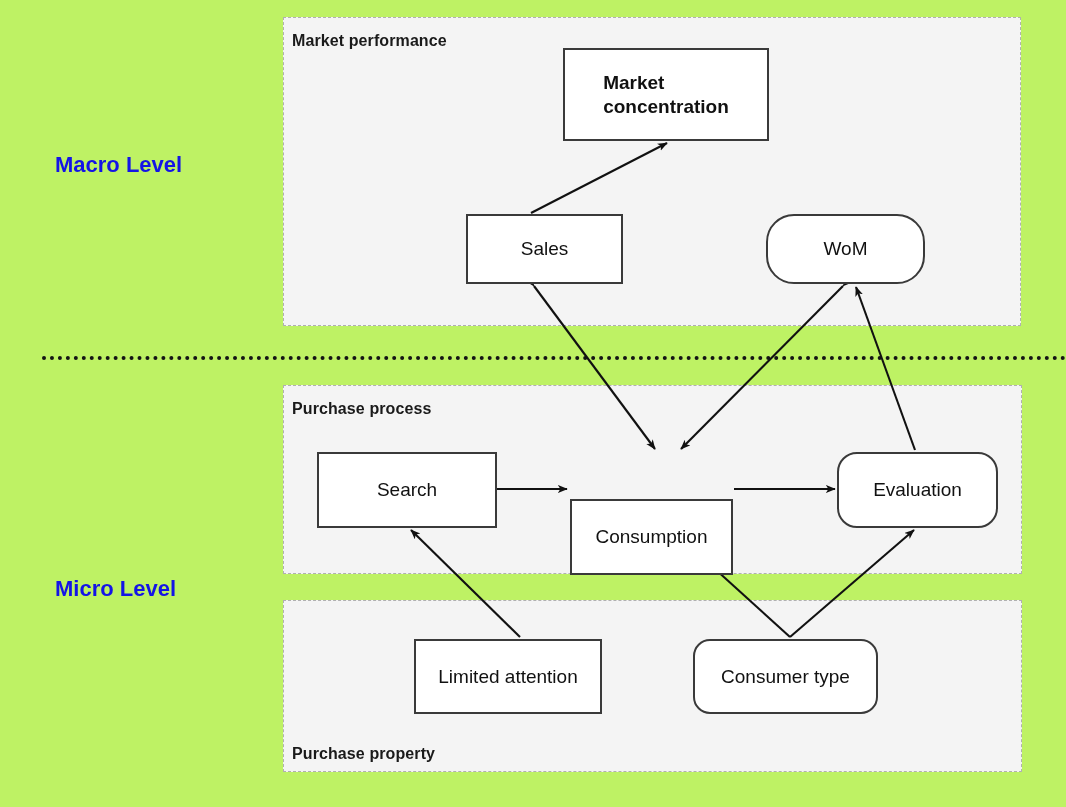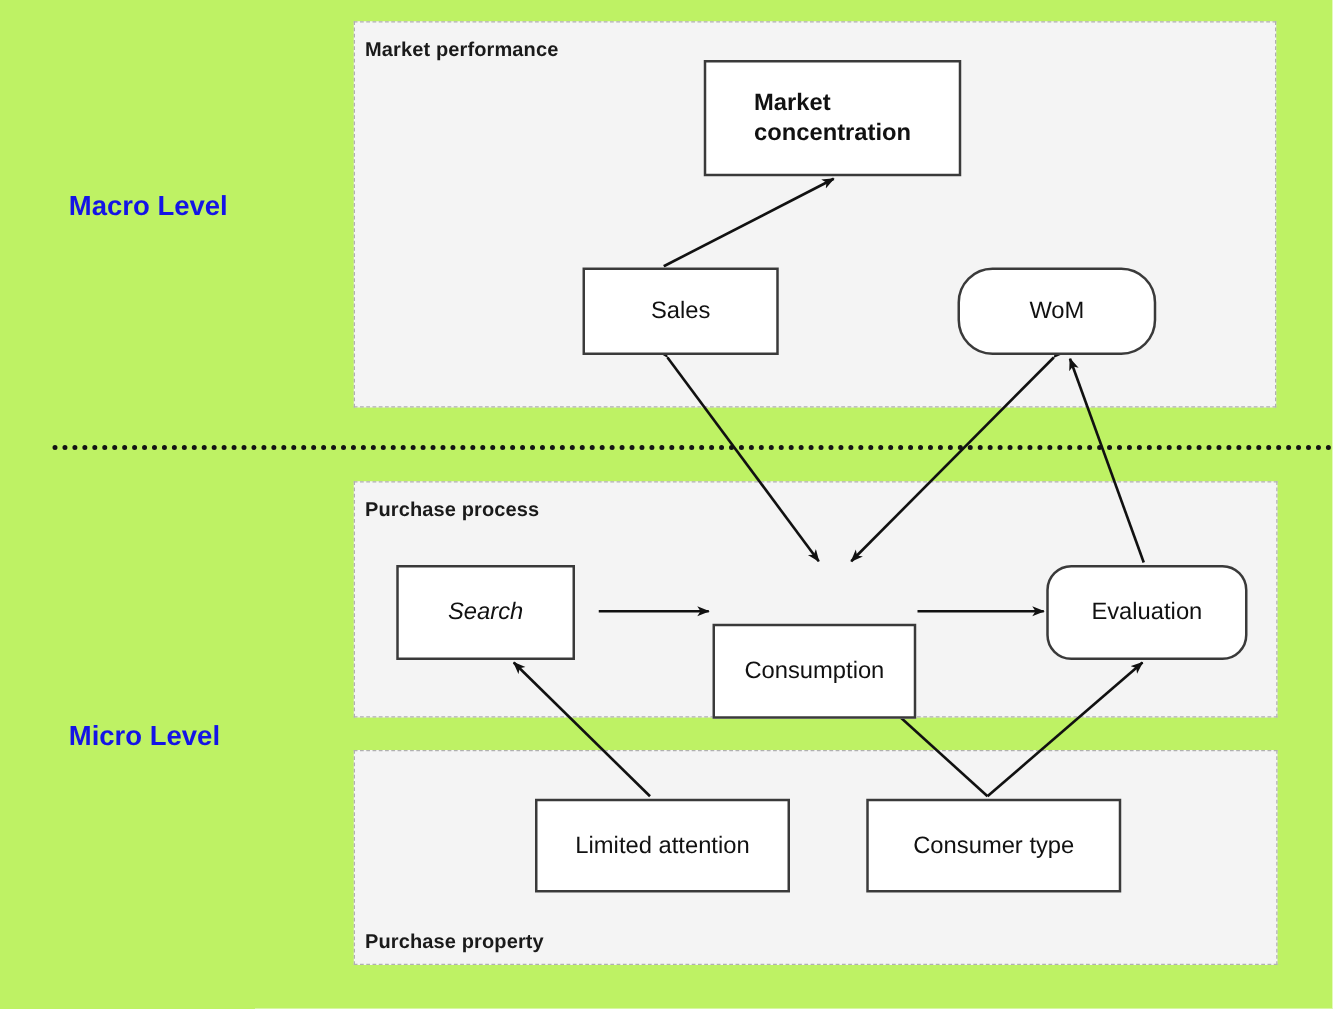--- a/index.html
+++ b/index.html
@@ -124,33 +124,33 @@
   </div>
 
   <div class="node" style="left:451px; top:214px; width:157px; height:70px;margin-left:15px;">
     <span>Sales</span>
   </div>
 
   <div class="node" style="left:766px; top:214px; width:159px; height:70px;border-radius:28px;">
     <span>WoM</span>
   </div>
 
-  <div class="node" style="left:317px; top:452px; width:143px; height:76px;font-style:italic;">
+  <div class="node" style="left:317px; top:452px; width:180px; height:76px;">
     <span>Search</span>
   </div>
 
   <div class="node" style="left:570px; top:452px; width:163px; height:76px;margin-top:47px;">
     <span>Consumption</span>
   </div>
 
   <div class="node" style="left:837px; top:452px; width:161px; height:76px;border-radius:20px;">
     <span>Evaluation</span>
   </div>
 
-  <div class="node" style="left:428px; top:639px; width:204px; height:75px;">
+  <div class="node" style="left:414px; top:639px; width:188px; height:75px;">
     <span>Limited attention</span>
   </div>
 
-  <div class="node" style="left:693px; top:639px; width:204px; height:75px;">
+  <div class="node" style="left:693px; top:639px; width:185px; height:75px;border-radius:17px;">
     <span>Consumer type</span>
   </div>
 
 </div>
 
 </body></html>

